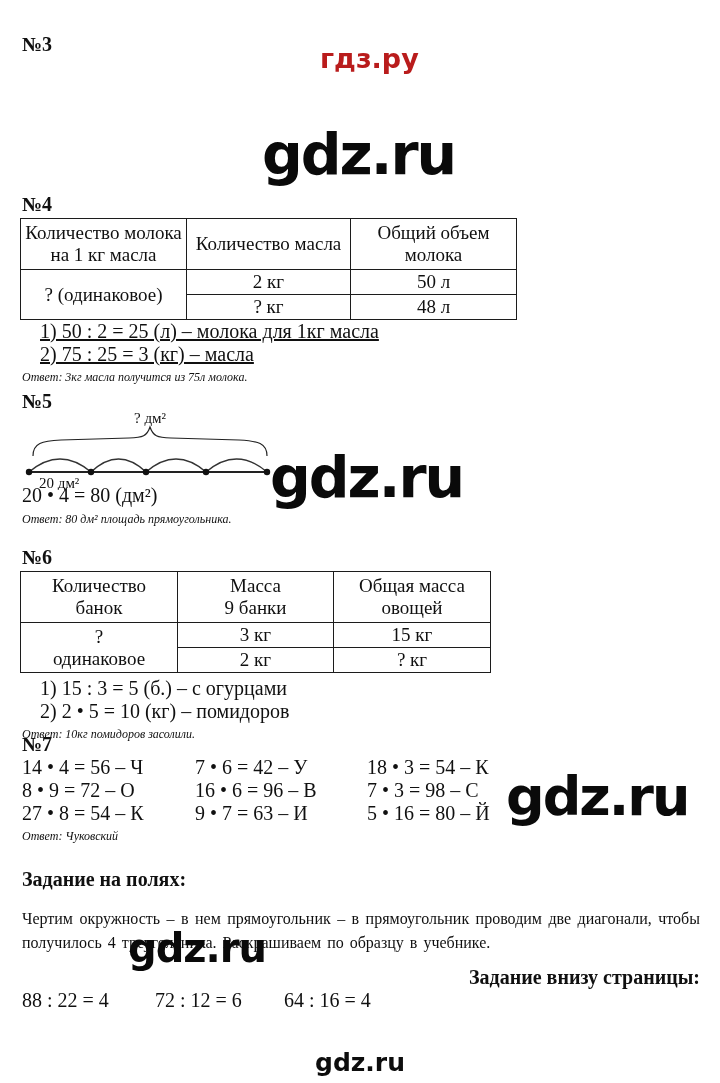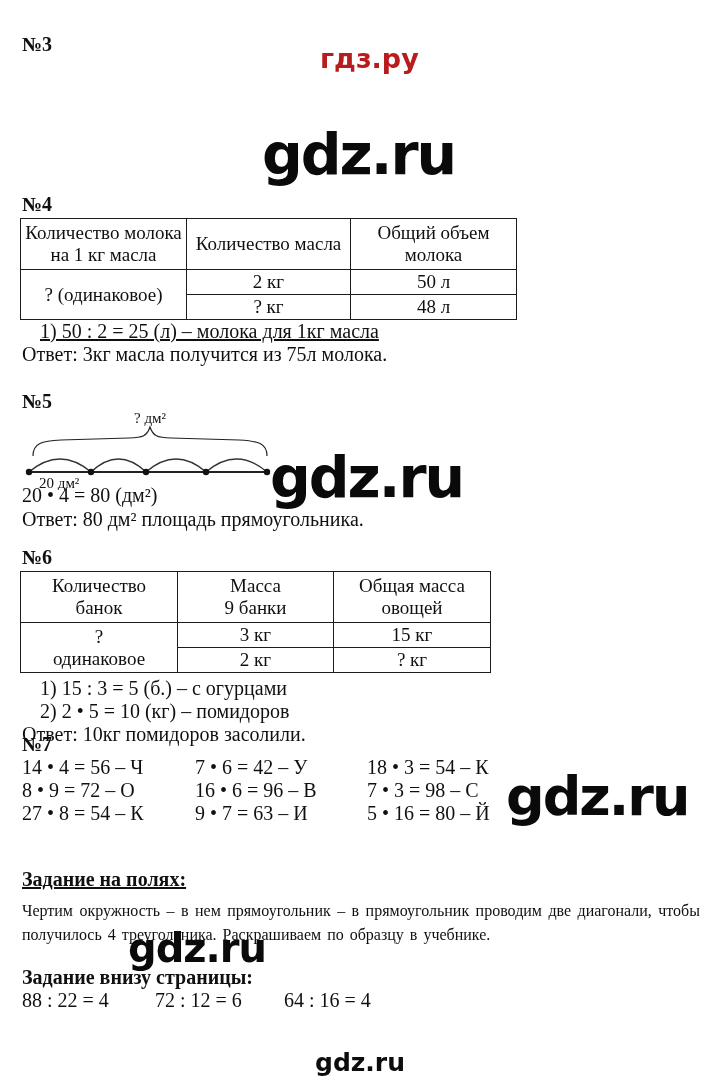--- a/index.html
+++ b/index.html
@@ -31,21 +31,21 @@
   .colL { left:0; } .colM { left:173px; } .colR { left:345px; }
 
   table { border-collapse:collapse; margin-top:2px; background:#fff; }
   th, td { border:1.4px solid #1c1c1c; font-weight:normal; font-size:19px;
            line-height:22px; text-align:center; vertical-align:middle;
            white-space:pre-line; padding:0 4px; }
   .hrow th { height:50px; }
   .drow td { height:24px; }
 
   .steps .mline { padding-left:20px; }
-  .answer { font-size:20px; line-height:23px; white-space:nowrap; }
+  .answer { font-size:12px; line-height:23px; white-space:nowrap;font-style:italic; }
 
   .para { width:678px; font-size:16px; line-height:23.5px; text-align:justify;
           word-spacing:2px; }
 
   .diagram { position:absolute; left:-3px; top:20px; }
   .eqrow span { position:absolute; }
 </style>
 </head>
 <body>
 
@@ -80,20 +80,21 @@
         <td>50 л</td>
       </tr>
       <tr class="drow">
         <td>? кг</td>
         <td>48 л</td>
       </tr>
     </tbody>
       </table>
     <div class="steps" style="text-decoration:underline;">
       <div class="mline">1) 50 : 2 = 25 (л) – молока для 1кг масла</div>
+      <div class="mline">2) 75 : 25 = 3 (кг) – масла</div>
     </div>
     <div class="answer" style="padding-left:2px;">Ответ: 3кг масла получится из 75л молока.</div>
   </div>
 
   <div class="sec" style="top:390px; left:22px; width:676px; height:150px;">
     <div class="heading">№5</div>
     <svg class="diagram" width="285" height="80" viewBox="0 0 285 80">
       <text x="131" y="13" font-size="15" text-anchor="middle" fill="#111" font-family="Liberation Serif, serif">? дм²</text>
       <path d="M 14 46 C 14 33, 23 31, 42 30 L 110 28 C 124 27.5, 128 26, 131 17
                C 134 26, 138 27.5, 152 28 L 220 30 C 239 31, 248 33, 248 46" fill="none" stroke="#222" stroke-width="1.2"></path>
@@ -161,32 +162,33 @@
     <div class="col colM">
       <div class="mline">7 • 6 = 42 – У</div>
       <div class="mline">16 • 6 = 96 – В</div>
       <div class="mline">9 • 7 = 63 – И</div>
     </div>
     <div class="col colR">
       <div class="mline">18 • 3 = 54 – К</div>
       <div class="mline">7 • 3 = 98 – С</div>
       <div class="mline">5 • 16 = 80 – Й</div>
     </div>
+    <div class="answer" style="position:absolute; top:92px; left:0;">Ответ: Чуковский</div>
   </div>
 
   <div class="wm wm3">gdz.ru</div>
 
   <div class="sec" style="top:868px; left:22px; width:678px;">
-    <div class="heading" style="margin-bottom:8px;text-decoration:underline;">Задание на полях:</div>
+    <div class="heading" style="margin-bottom:16px;">Задание на полях:</div>
     <div class="para">Чертим окружность – в нем прямоугольник – в прямоугольник проводим две диагонали, чтобы получилось 4 треугольника. Раскрашиваем по образцу в учебнике.</div>
   </div>
 
   <div class="wm wm4">gdz.ru</div>
 
-  <div class="sec" style="top:966px; left:22px; width:678px; height:50px;">
+  <div class="sec" style="top:966px; left:22px; width:678px; height:50px;text-align:right;">
     <div class="heading">Задание внизу страницы:</div>
     <div class="eqrow" style="position:relative; height:24px;">
       <span class="mline" style="left:0;">88 : 22 = 4</span>
       <span class="mline" style="left:133px;">72 : 12 = 6</span>
       <span class="mline" style="left:262px;">64 : 16 = 4</span>
     </div>
   </div>
 
   <div class="footer-brand">gdz.ru</div>
 

